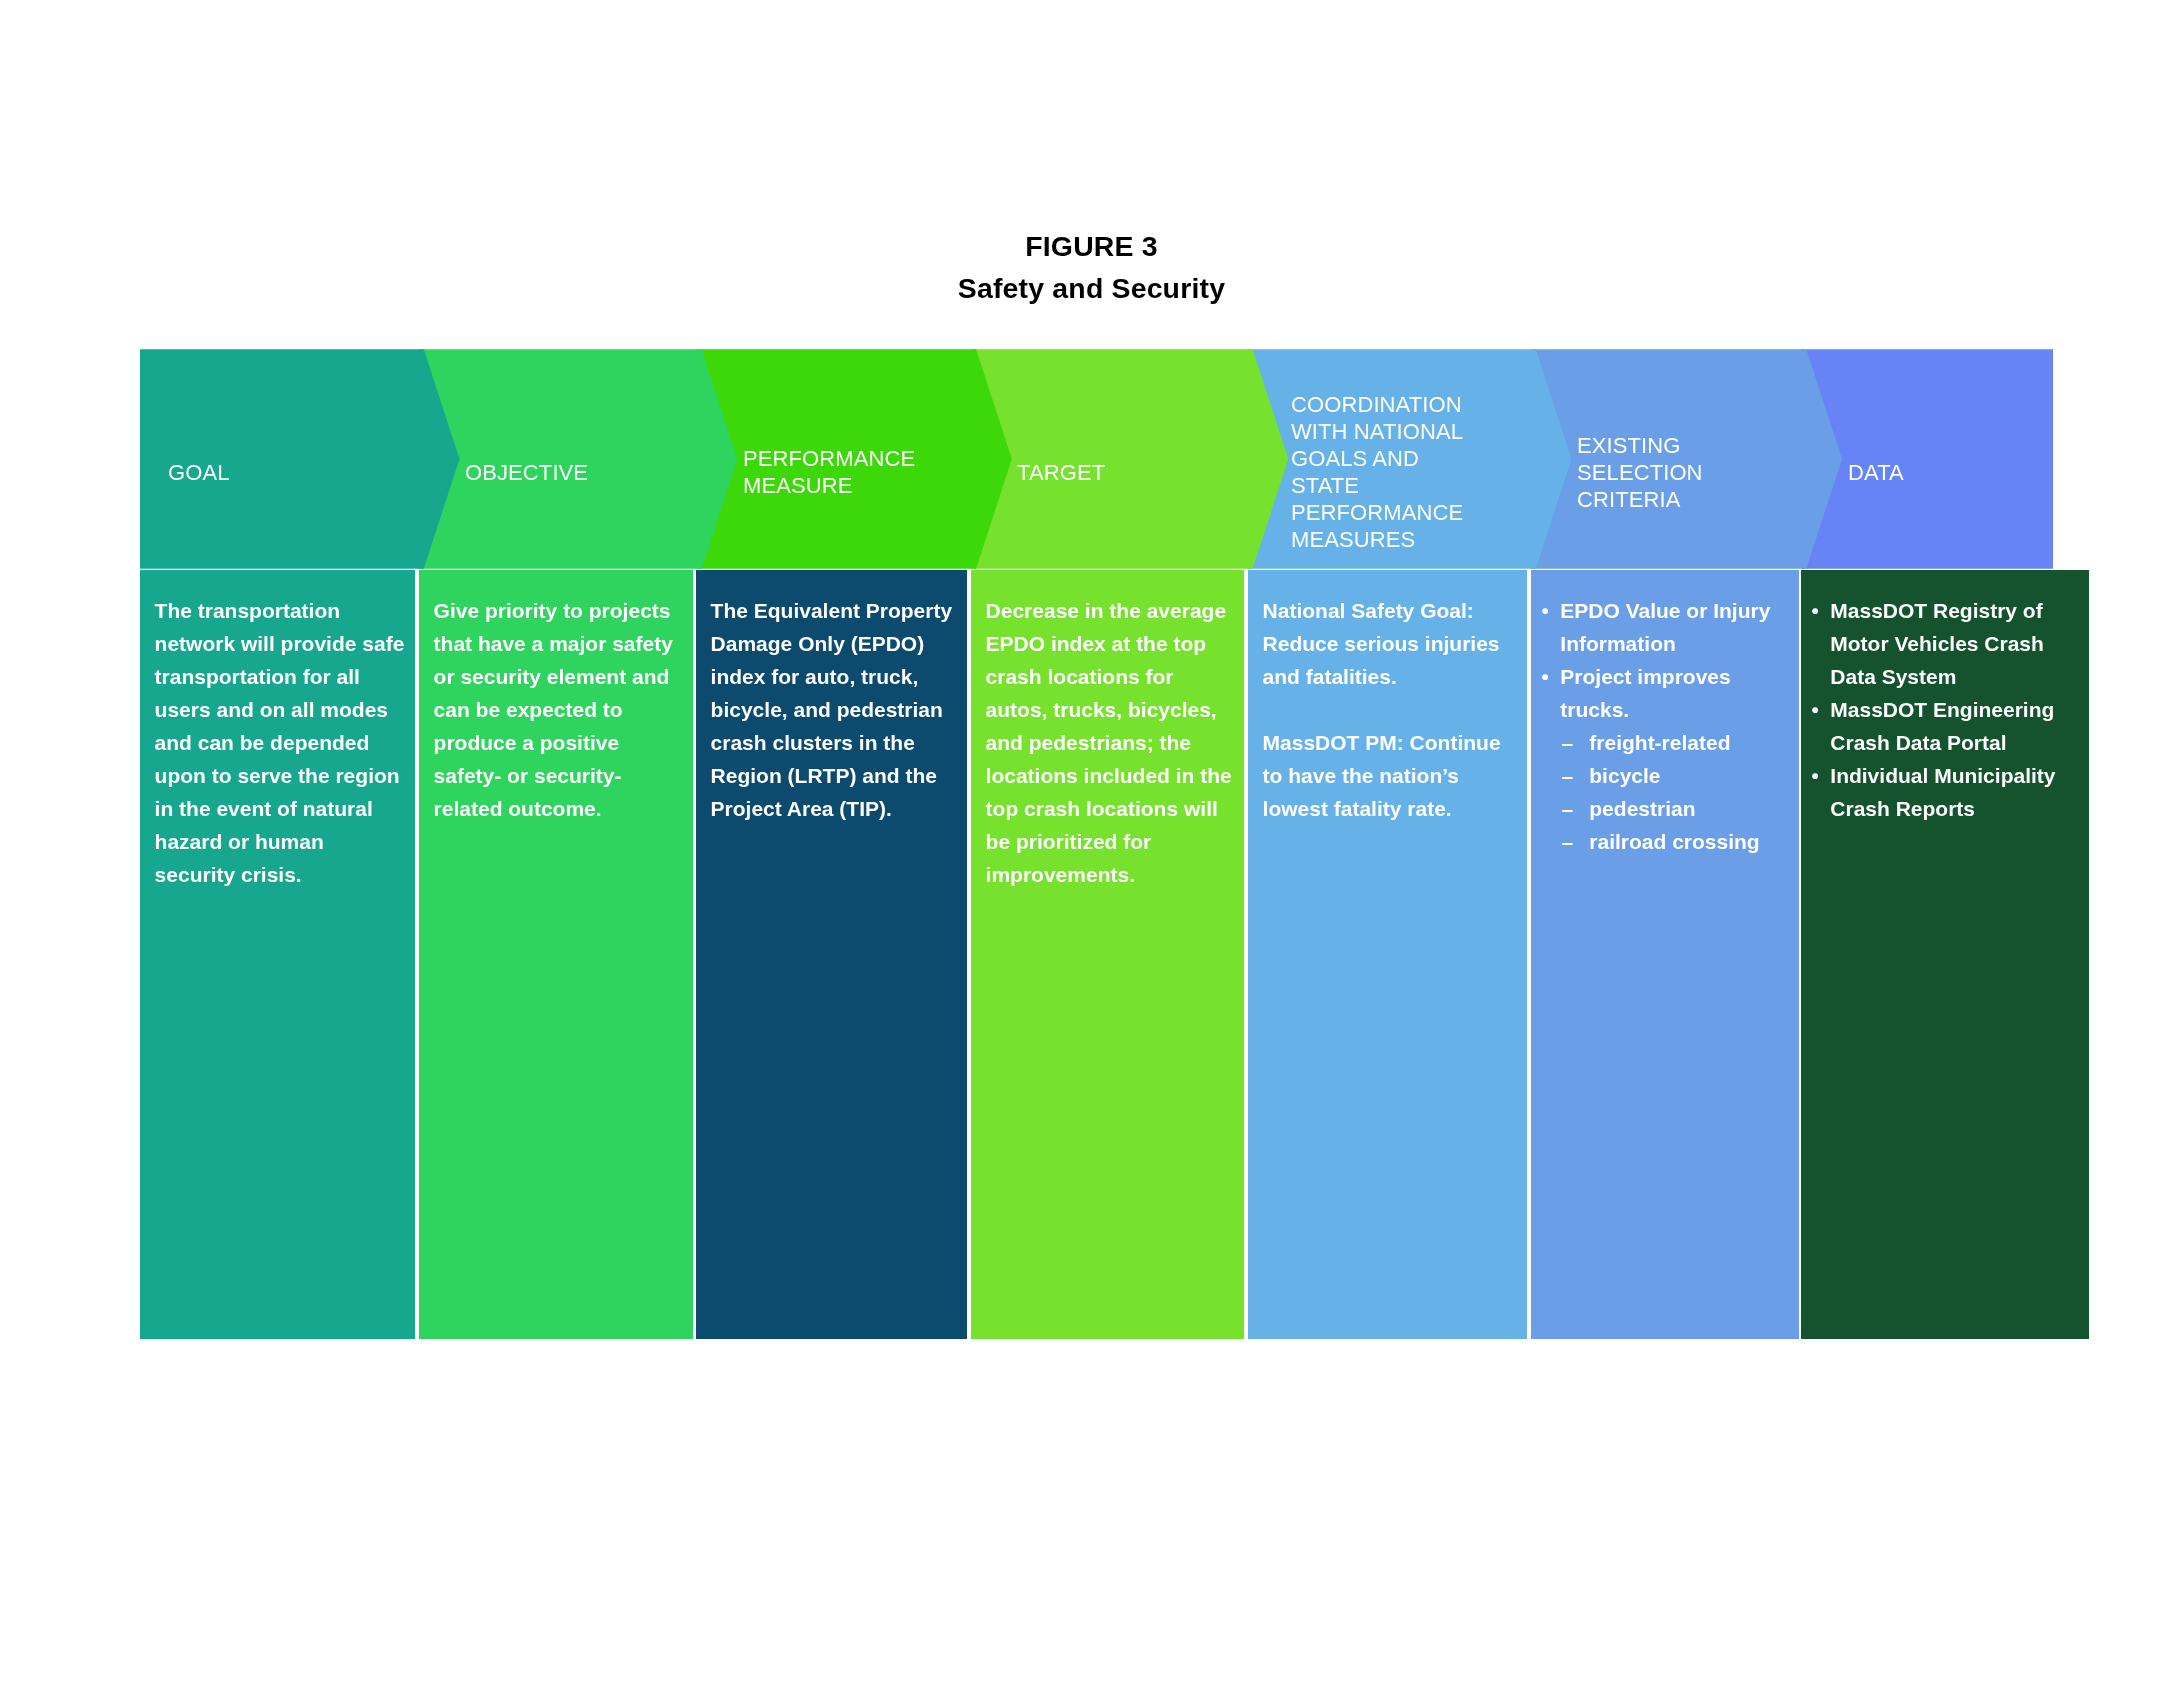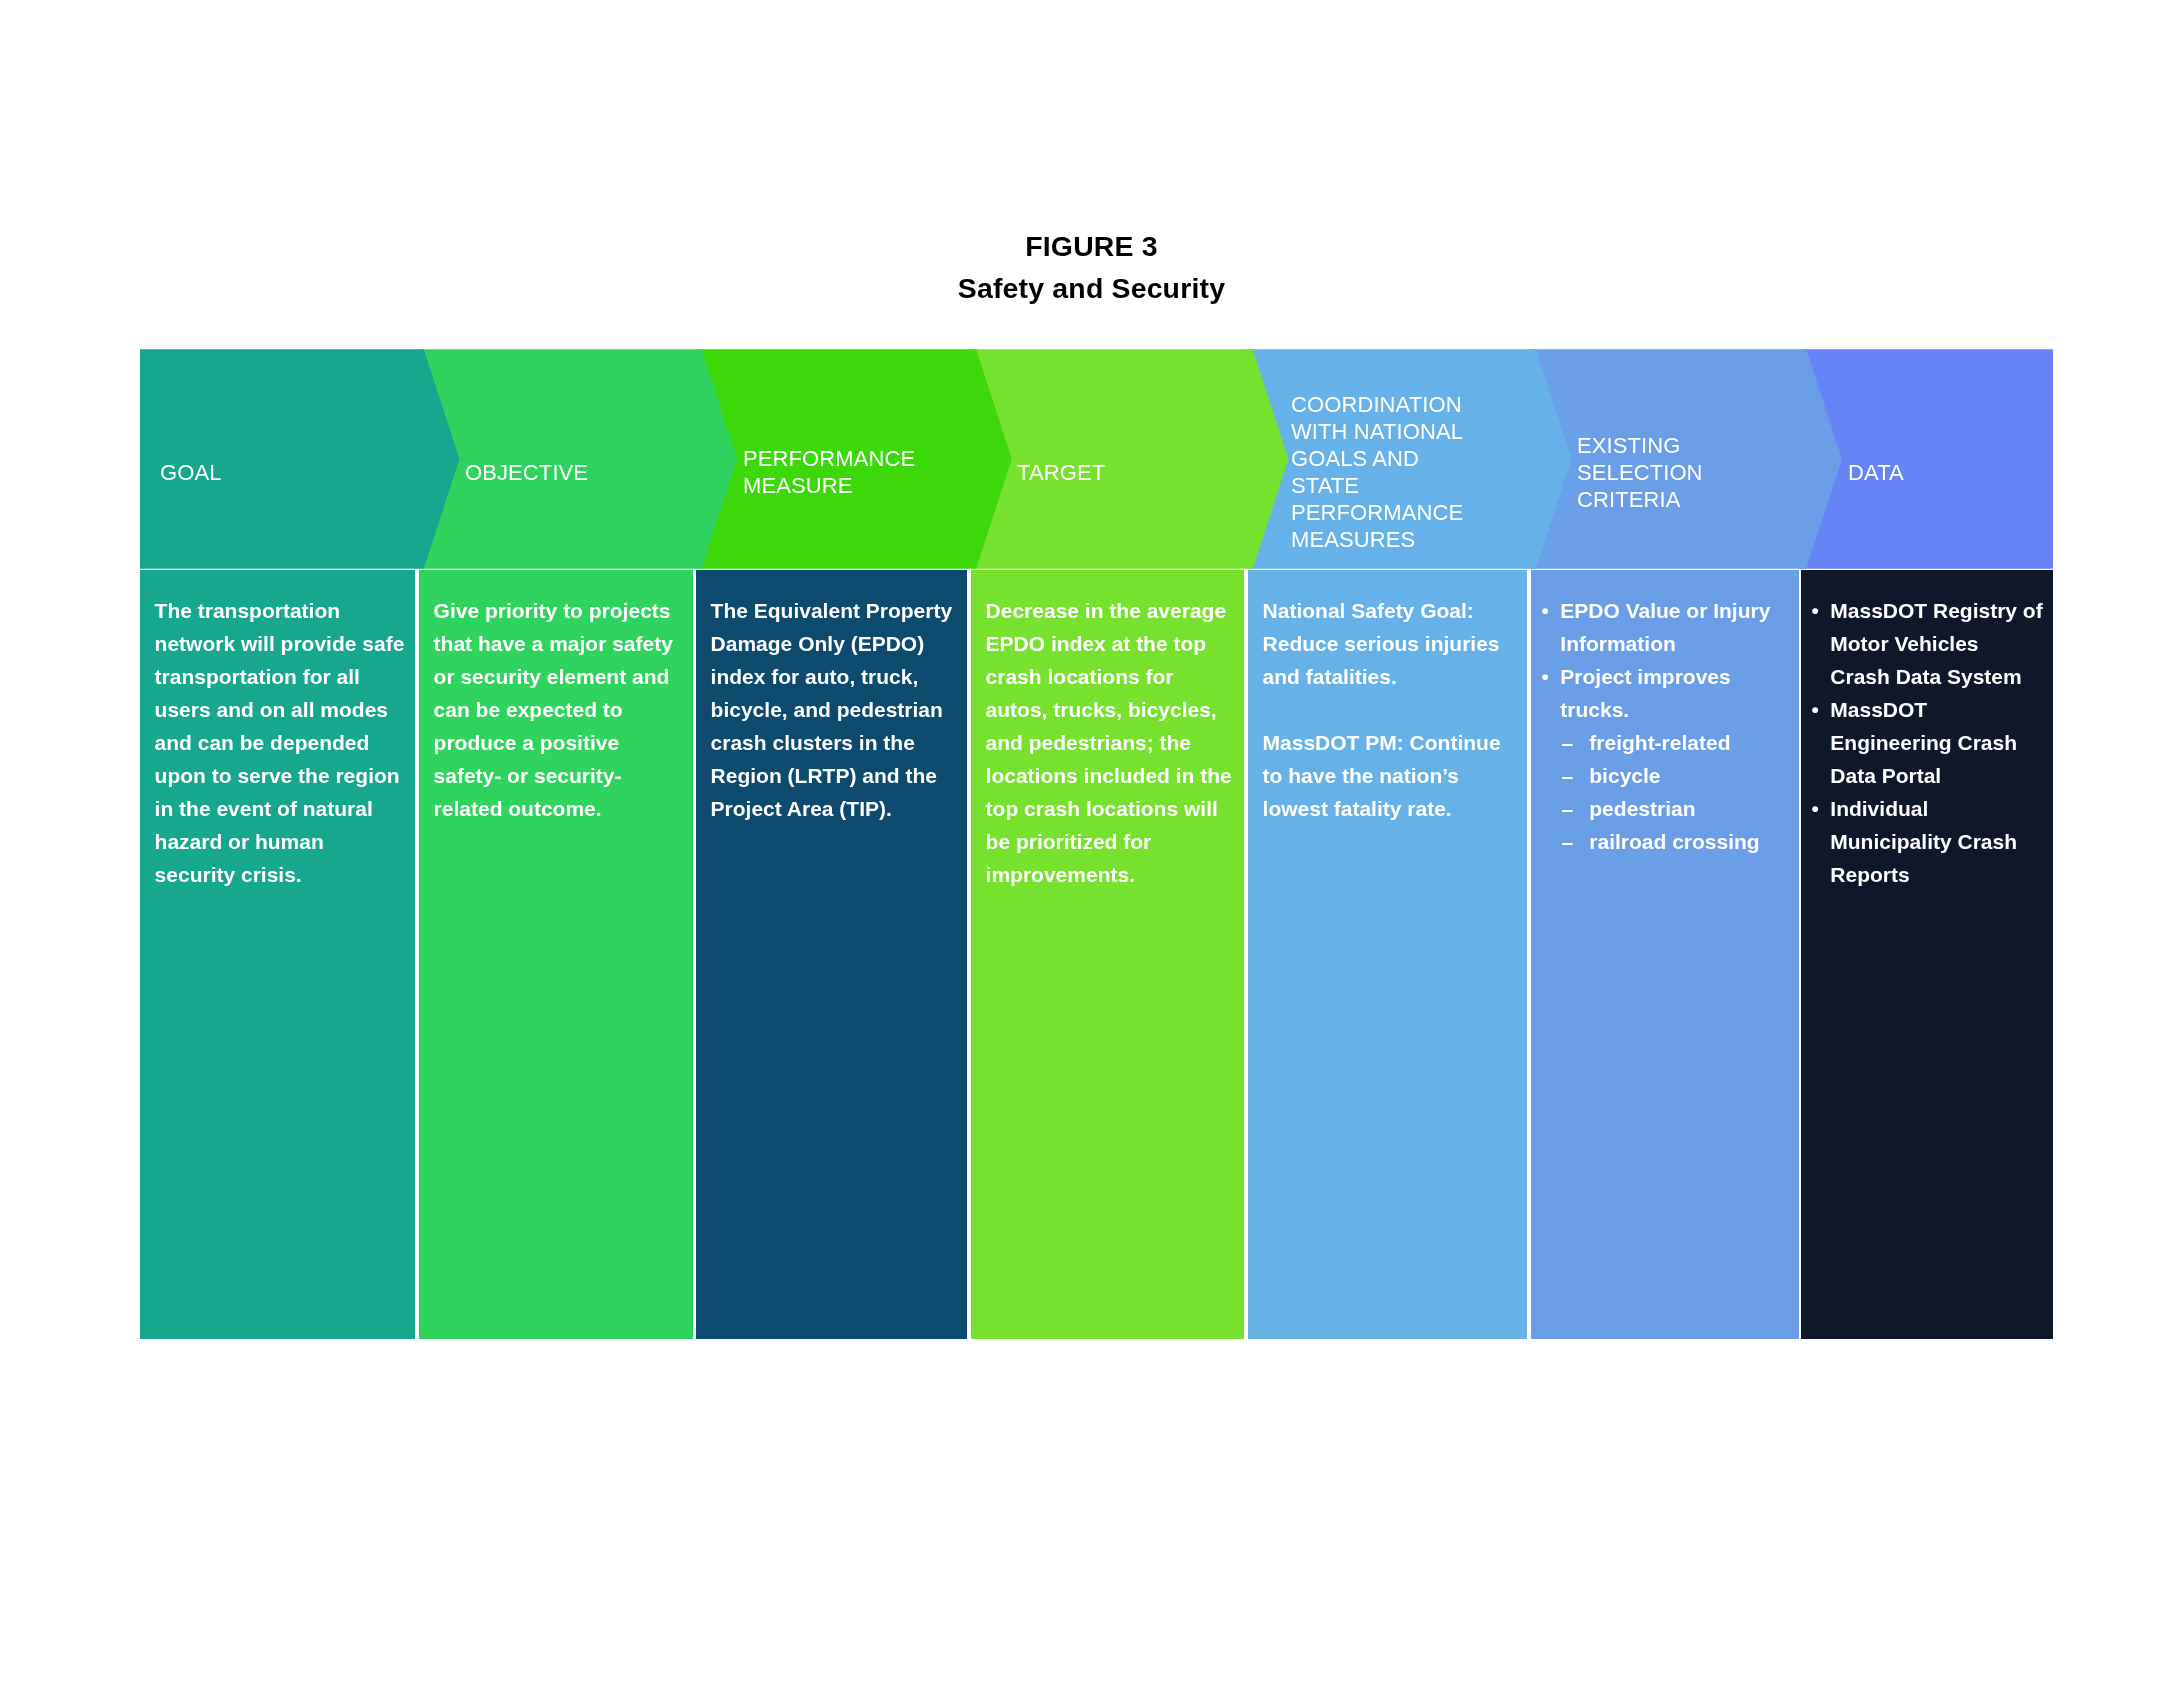--- a/index.html
+++ b/index.html
@@ -155,21 +155,21 @@
 
         <polygon points="1256,0 1682,0 1736,166 1682,332 1256,332 1310,166" fill="#76e22e"></polygon>
 
         <polygon points="841,0 1264,0 1318,166 1264,332 841,332 895,166" fill="#3dd80a"></polygon>
 
         <polygon points="421,0 849,0 903,166 849,332 421,332 475,166" fill="#2fd45e"></polygon>
 
         <polygon points="0,0 429,0 483,166 429,332 0,332" fill="#17a78f"></polygon>
       </svg>
 
-      <div class="chev" style="left:0;width:284px;padding-left:20px;">
+      <div class="chev" style="left:0;width:284px;padding-left:28px;">
         <span class="chev-label">GOAL</span>
       </div>
       <div class="chev" style="left:284px;width:278px;padding-left:41px;">
         <span class="chev-label">OBJECTIVE</span>
       </div>
       <div class="chev" style="left:562px;width:275px;padding-left:41px;">
         <span class="chev-label">PERFORMANCE
 MEASURE</span>
       </div>
       <div class="chev" style="left:836px;width:277px;padding-left:41px;">
@@ -226,21 +226,21 @@
             <ul class="sub">
               <li><span>freight-related</span></li>
               <li><span>bicycle</span></li>
               <li><span>pedestrian</span></li>
               <li><span>railroad crossing</span></li>
             </ul>
           </li>
         </ul>
       </div>
 
-      <div class="cell" style="left:1661px;width:252px;background:#0f172a;padding-left:9.3px;">
+      <div class="cell" style="left:1661px;width:288px;background:#14532d;padding-left:9.3px;">
         <ul class="bullets">
           <li>
             <span>MassDOT Registry of Motor Vehicles Crash Data System</span>
           </li>
           <li>
             <span>MassDOT Engineering Crash Data Portal</span>
           </li>
           <li>
             <span>Individual Municipality Crash Reports</span>
           </li>

